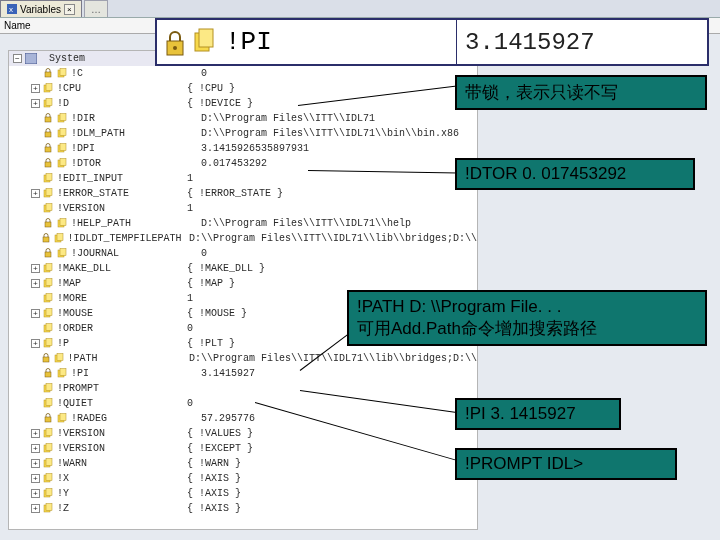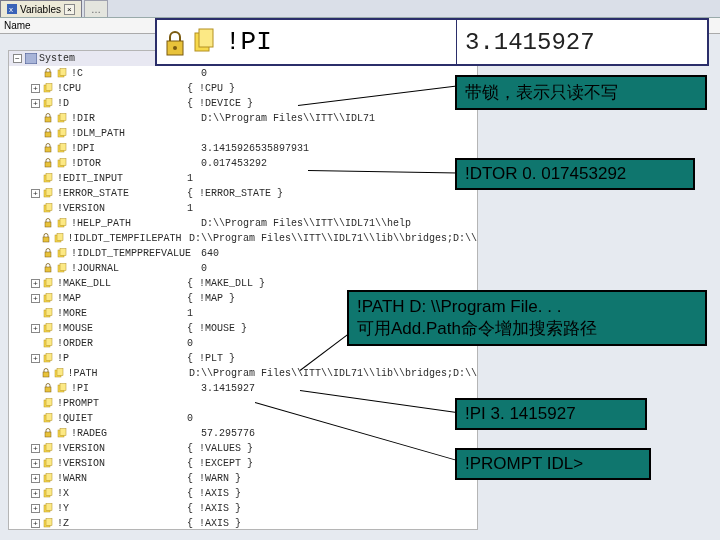--- a/index.html
+++ b/index.html
@@ -116,30 +116,30 @@
     background: #0f766e;
     border: 2px solid #000;
     padding: 4px 8px;
     font-size: 17px;
     font-family: Arial, sans-serif;
     z-index: 20;
   }
   .c1 { left: 455px; top: 75px; width: 252px; }
   .c2 { left: 455px; top: 158px; width: 240px; }
   .c3 { left: 347px; top: 290px; width: 360px; line-height: 1.3; }
-  .c4 { left: 455px; top: 398px; width: 192px; }
-  .c5 { left: 455px; top: 448px; width: 196px; }
+  .c4 { left: 455px; top: 398px; width: 166px; }
+  .c5 { left: 455px; top: 448px; width: 222px; }
 
   .leader {
     position: absolute;
     background: #000;
     z-index: 19;
   }
 
-  .sysfolder { display:inline-flex; align-items:center; gap:2px; }
+  .sysfolder { display:inline-flex; align-items:center; gap:12px; }
 
   
   .ico-tab svg, .ico-lock svg, .ico-box svg, .ico-yel svg { display:block; }
 
   .sysrow { background: #e8e8f2; }
 </style>
 </head>
 <body>
 
 <div class="topbar">
@@ -261,20 +261,21 @@
             <path d="M3 4 v-1.5 a2 2 0 0 1 4 0 V4" fill="none" stroke="#7a5a10" stroke-width="0.8"></path>
           </svg>
         </span>
         <span class="ic">
           <svg width="10" height="10">
             <rect x="1" y="2" width="6" height="7" fill="#f7d94c" stroke="#b39020" stroke-width="0.5"></rect>
             <rect x="3" y="0.5" width="6" height="7" fill="#fce985" stroke="#b39020" stroke-width="0.5"></rect>
           </svg>
         </span>
         <span class="nm">!DLM_PATH</span>
+        <span class="val">D:\\Program Files\\ITT\\IDL71\\bin\\bin.x86</span>
       </div>
       <div class="row">
         <span class="spacer" style="width:30px"></span>
         <span class="ic">
           <svg width="10" height="10">
             <rect x="2" y="4" width="6" height="5" fill="#e8c23a" stroke="#7a5a10" stroke-width="0.5"></rect>
             <path d="M3 4 v-1.5 a2 2 0 0 1 4 0 V4" fill="none" stroke="#7a5a10" stroke-width="0.8"></path>
           </svg>
         </span>
         <span class="ic">
@@ -363,37 +364,20 @@
           </svg>
         </span>
         <span class="ic">
           <svg width="10" height="10">
             <rect x="1" y="2" width="6" height="7" fill="#f7d94c" stroke="#b39020" stroke-width="0.5"></rect>
             <rect x="3" y="0.5" width="6" height="7" fill="#fce985" stroke="#b39020" stroke-width="0.5"></rect>
           </svg>
         </span>
         <span class="nm">!IDLDT_TEMPFILEPATH</span>
         <span class="val">D:\\Program Files\\ITT\\IDL71\\lib\\bridges;D:\\</span>
-      </div>
-      <div class="row">
-        <span class="spacer" style="width:30px"></span>
-        <span class="ic">
-          <svg width="10" height="10">
-            <rect x="2" y="4" width="6" height="5" fill="#e8c23a" stroke="#7a5a10" stroke-width="0.5"></rect>
-            <path d="M3 4 v-1.5 a2 2 0 0 1 4 0 V4" fill="none" stroke="#7a5a10" stroke-width="0.8"></path>
-          </svg>
-        </span>
-        <span class="ic">
-          <svg width="10" height="10">
-            <rect x="1" y="2" width="6" height="7" fill="#f7d94c" stroke="#b39020" stroke-width="0.5"></rect>
-            <rect x="3" y="0.5" width="6" height="7" fill="#fce985" stroke="#b39020" stroke-width="0.5"></rect>
-          </svg>
-        </span>
-        <span class="nm">!IDLDT_TEMPPREFVALUE</span>
-        <span class="val">640</span>
       </div>
       <div class="row">
         <span class="spacer" style="width:30px"></span>
         <span class="ic">
           <svg width="10" height="10">
             <rect x="2" y="4" width="6" height="5" fill="#e8c23a" stroke="#7a5a10" stroke-width="0.5"></rect>
             <path d="M3 4 v-1.5 a2 2 0 0 1 4 0 V4" fill="none" stroke="#7a5a10" stroke-width="0.8"></path>
           </svg>
         </span>
         <span class="ic">

